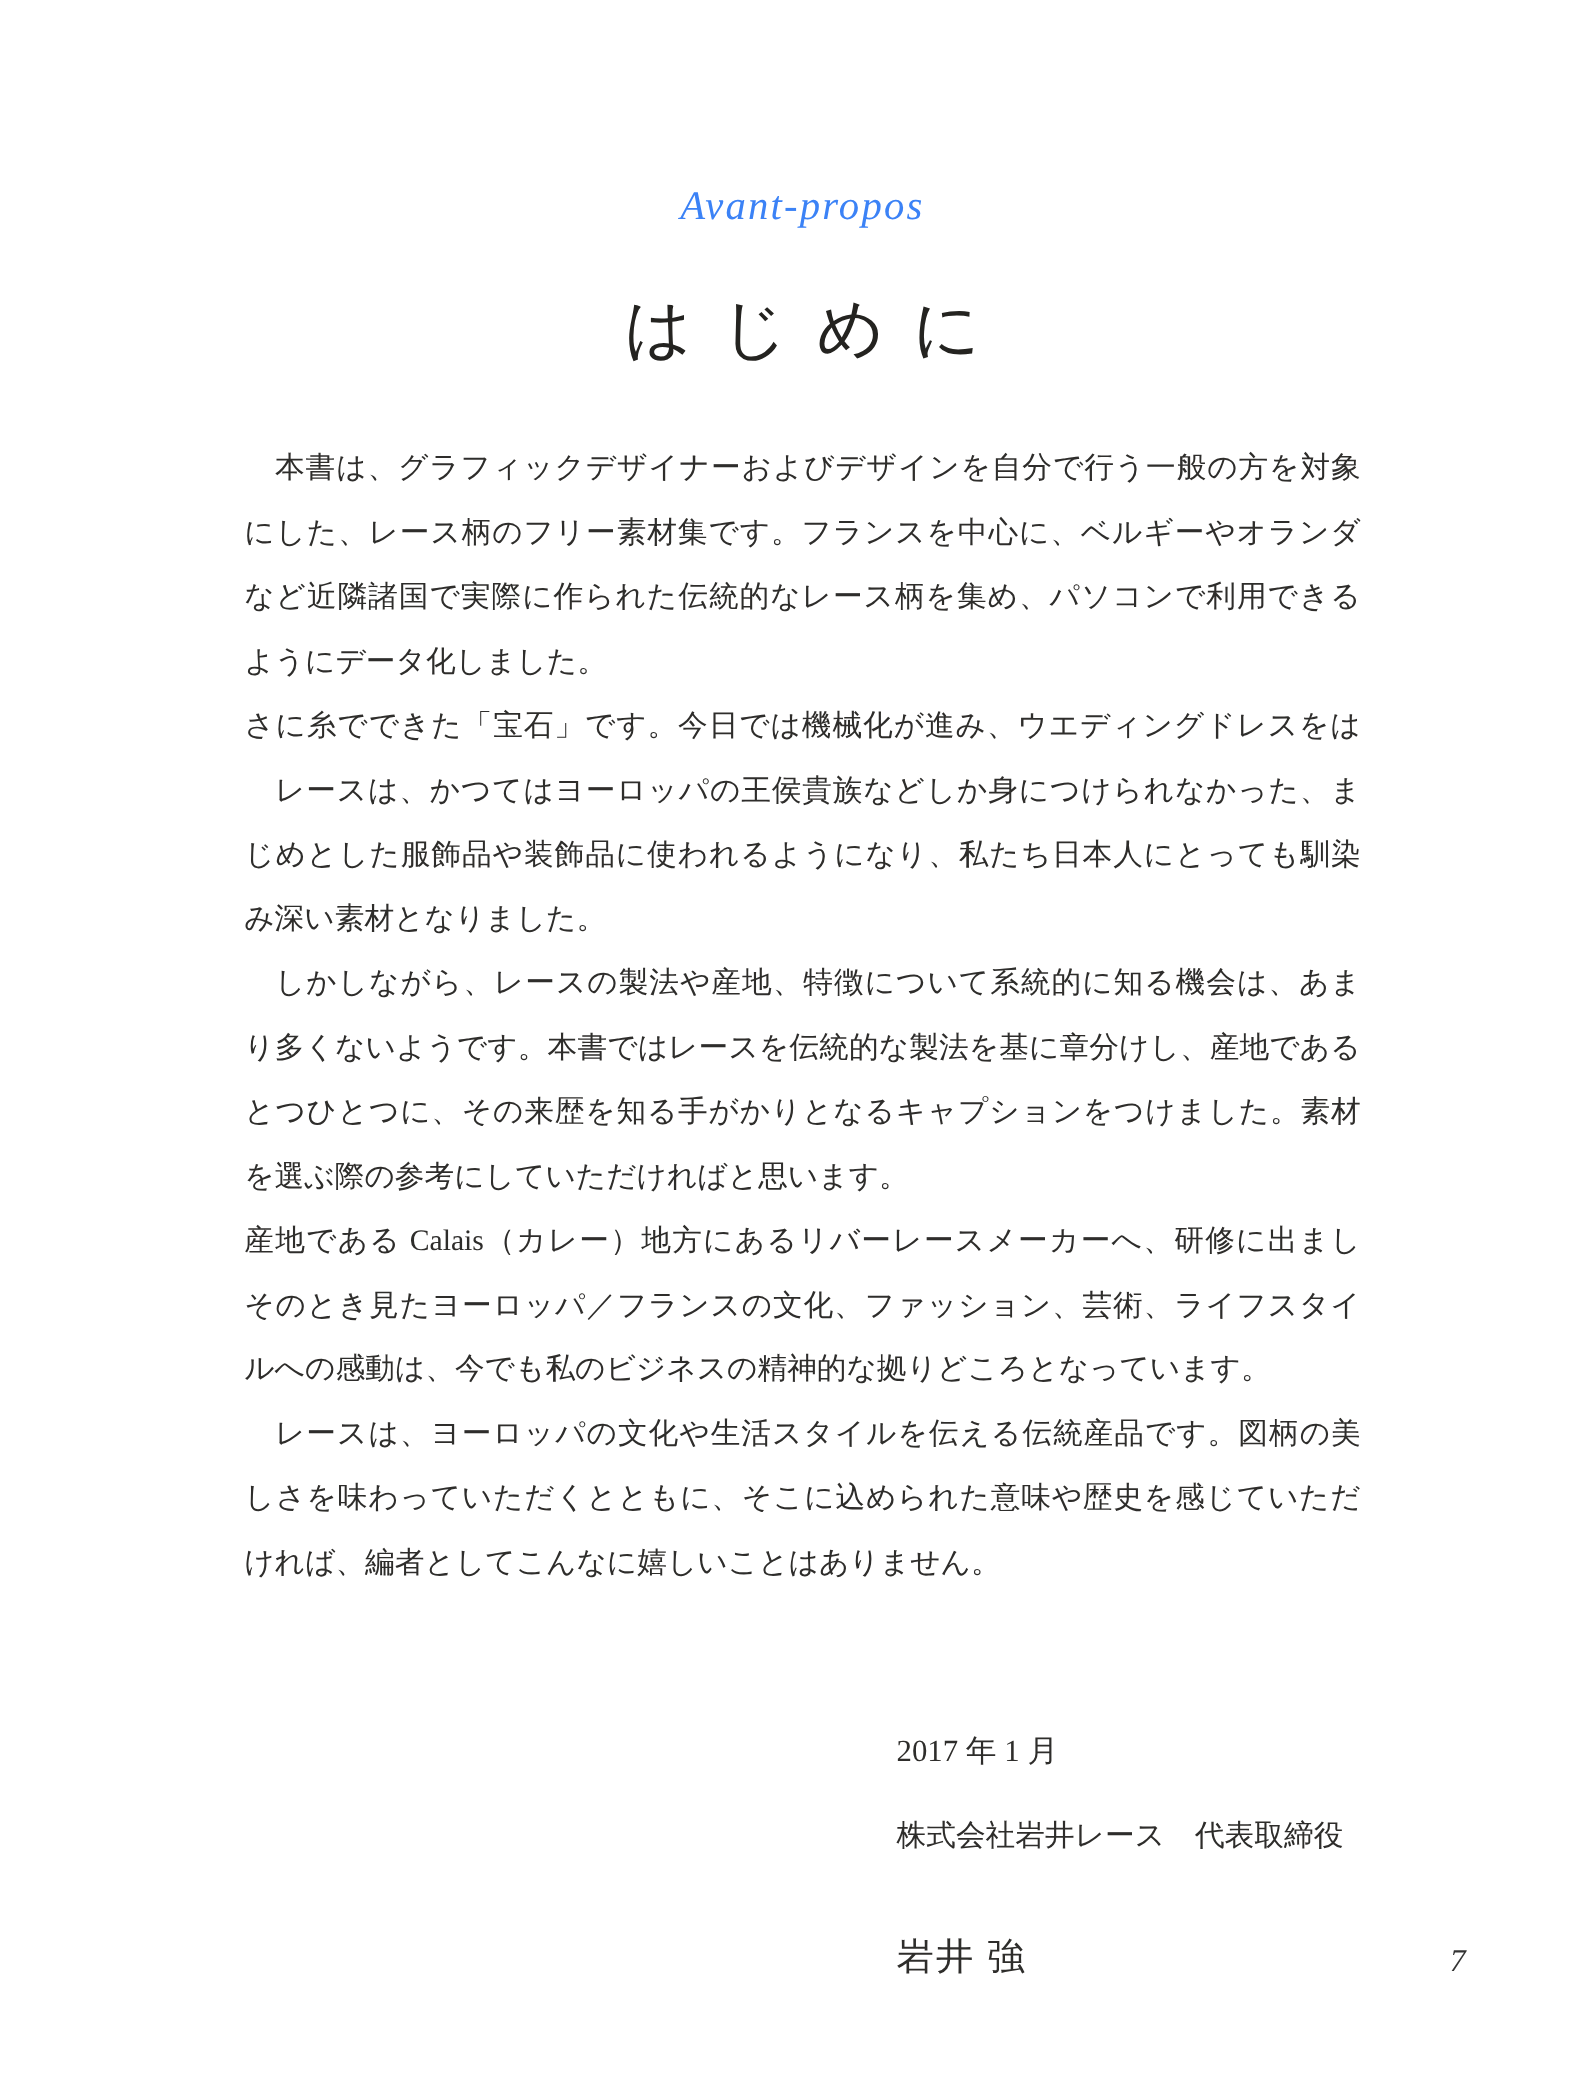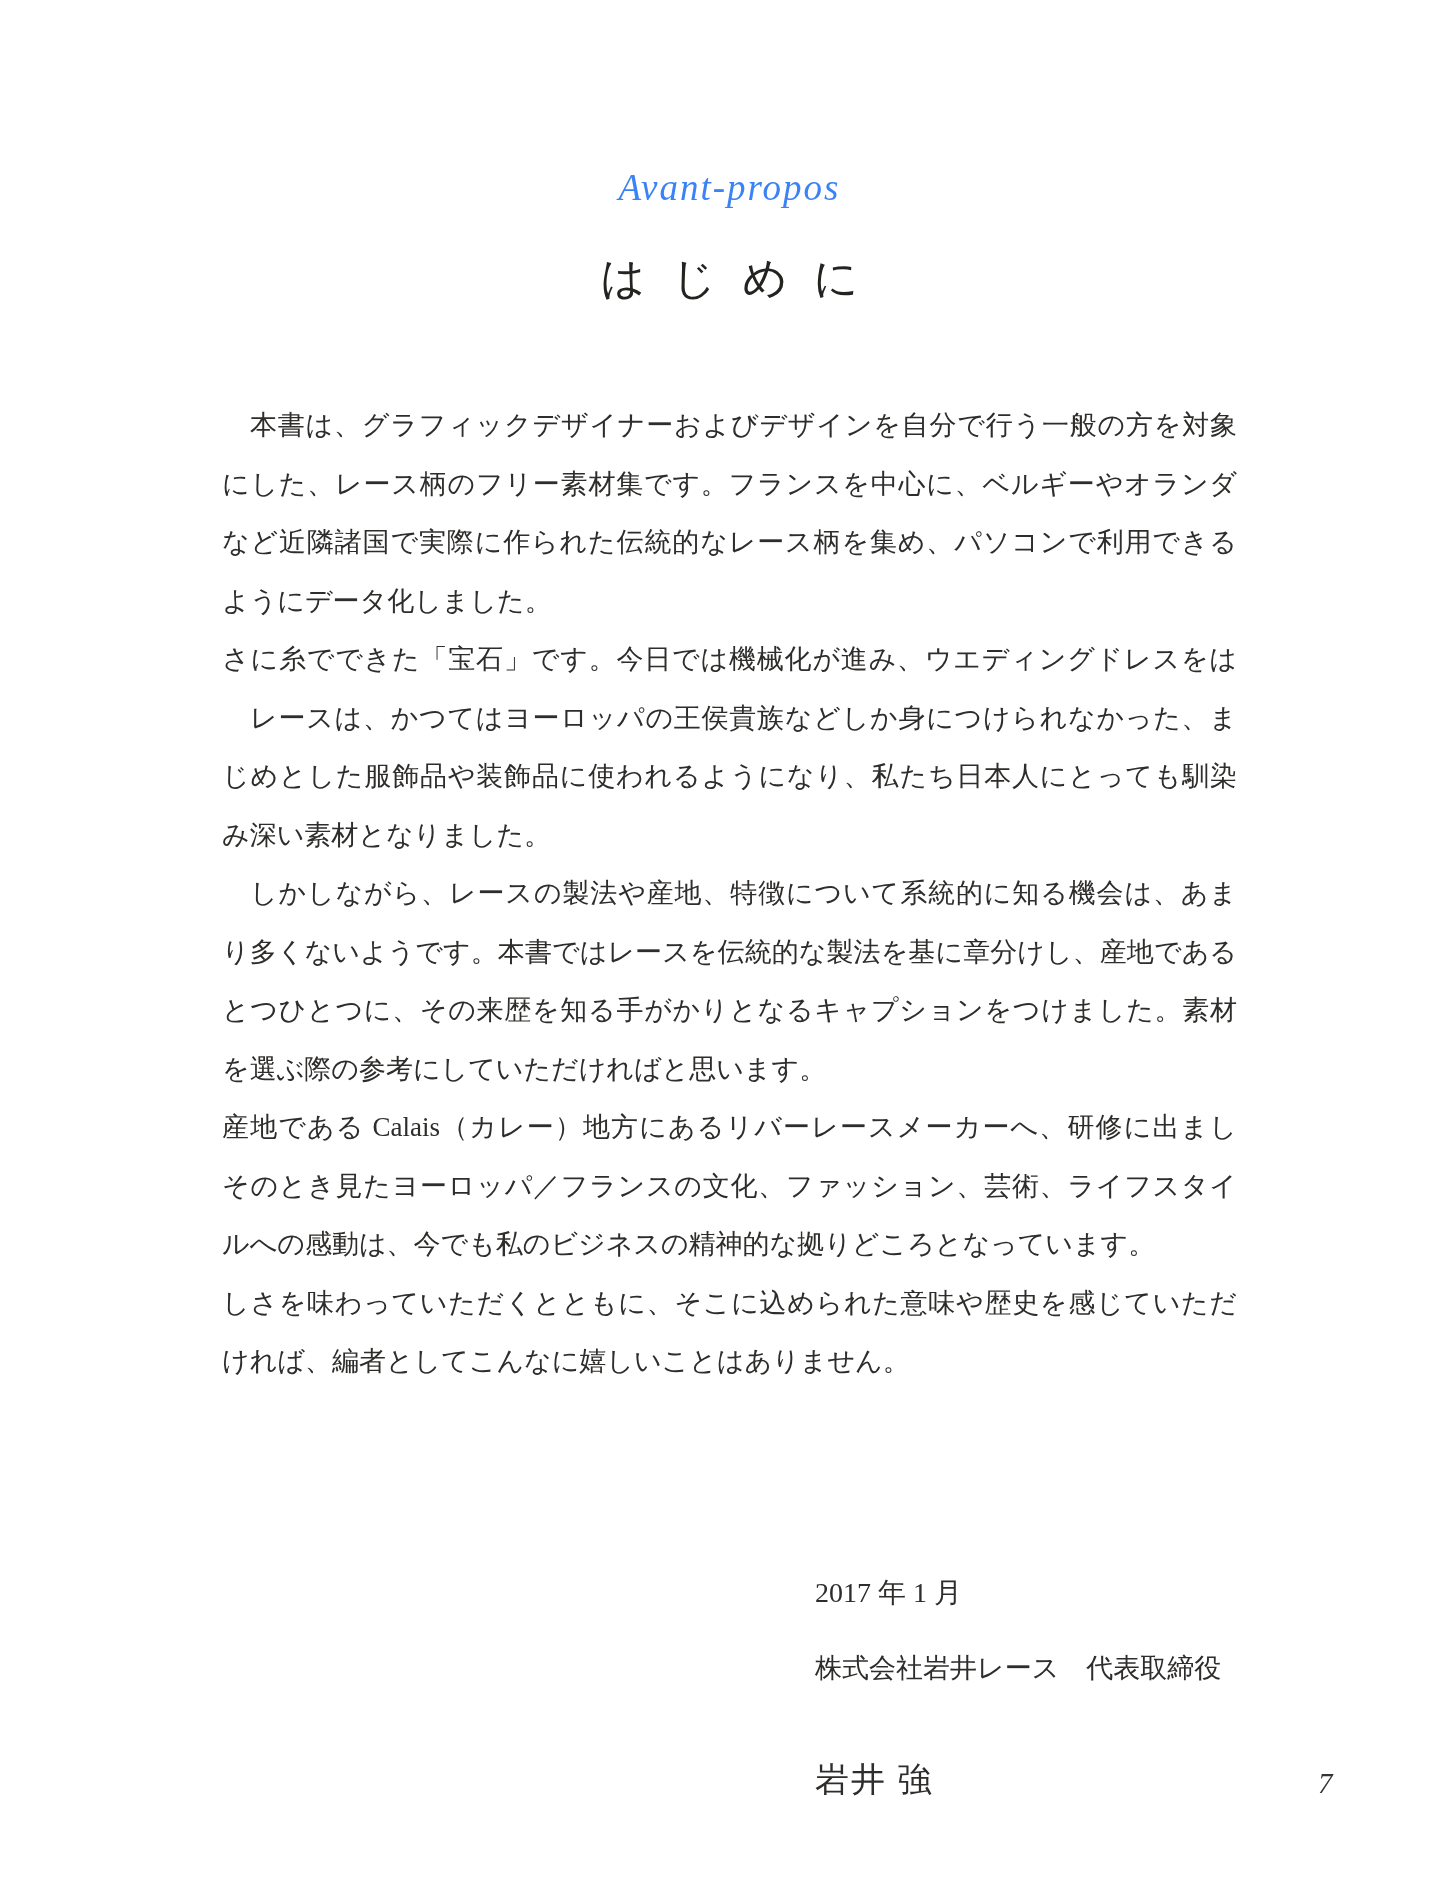--- a/index.html
+++ b/index.html
@@ -21,21 +21,21 @@
     font-size:37px;
     letter-spacing:2px;
     color:#3b82f6;
     line-height:1.2;
   }
 
   
   .page-title{
     position:absolute;left:222px;top:226px;width:1015px;
     text-align:center;
-    font-size:44px;
+    font-size:60px;
     letter-spacing:26px;
     text-indent:26px;
     color:#242320;
     line-height:1.1;
     font-weight:400;
   }
 
   
   .body-block{
     position:absolute;left:222px;top:396px;width:1015px;
@@ -87,20 +87,21 @@
     <div class="line fill indent">レースは、かつてはヨーロッパの王侯貴族などしか身につけられなかった、ま</div>
     <div class="line fill">じめとした服飾品や装飾品に使われるようになり、私たち日本人にとっても馴染</div>
     <div class="line">み深い素材となりました。</div>
     <div class="line fill indent">しかしながら、レースの製法や産地、特徴について系統的に知る機会は、あま</div>
     <div class="line fill">り多くないようです。本書ではレースを伝統的な製法を基に章分けし、産地である</div>
     <div class="line fill">とつひとつに、その来歴を知る手がかりとなるキャプションをつけました。素材</div>
     <div class="line">を選ぶ際の参考にしていただければと思います。</div>
     <div class="line fill">産地である Calais（カレー）地方にあるリバーレースメーカーへ、研修に出ました。</div>
     <div class="line fill">そのとき見たヨーロッパ／フランスの文化、ファッション、芸術、ライフスタイ</div>
     <div class="line">ルへの感動は、今でも私のビジネスの精神的な拠りどころとなっています。</div>
+    <div class="line fill indent">レースは、ヨーロッパの文化や生活スタイルを伝える伝統産品です。図柄の美</div>
     <div class="line fill">しさを味わっていただくとともに、そこに込められた意味や歴史を感じていただ</div>
     <div class="line">ければ、編者としてこんなに嬉しいことはありません。</div>
   </div>
 
   <div class="date-line">2017 年 1 月</div>
 
   <div class="company-line">株式会社岩井レース　代表取締役</div>
 
   <div class="author-line">岩井 強</div>
 

